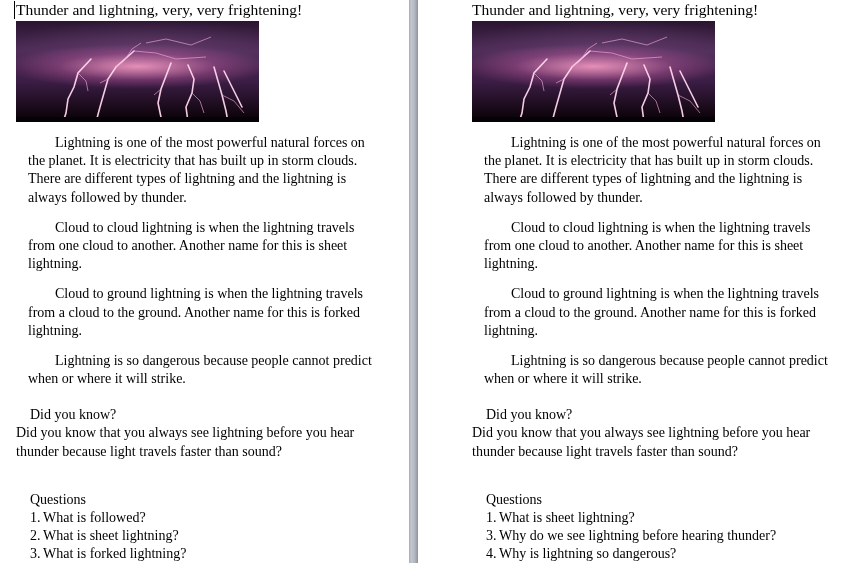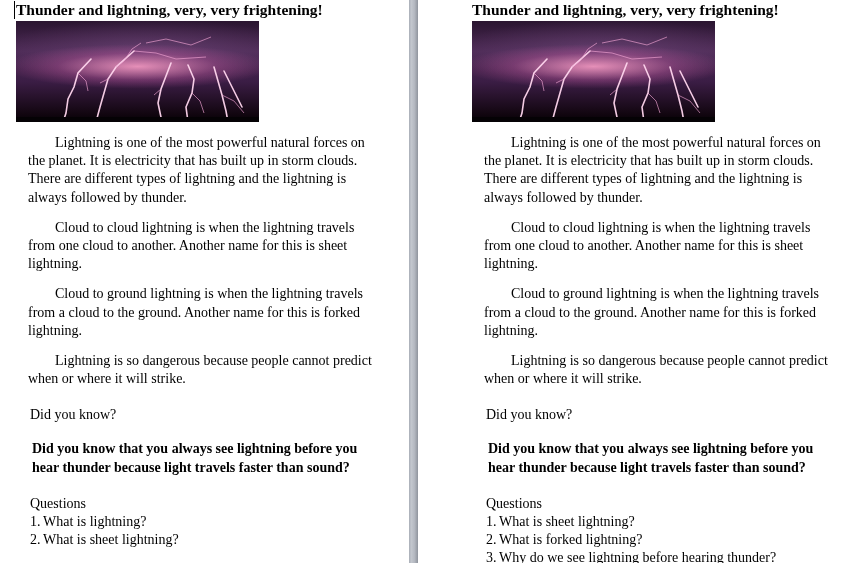--- a/index.html
+++ b/index.html
@@ -17,21 +17,21 @@
     }
     .page {
       position: absolute;
       top: 0;
       width: 380px;
     }
     .page.left { left: 16px; }
     .page.right { left: 472px; }
 
     .title {
-      font-weight: bold;
+      font-weight: normal;
       font-size: 15.5px;
       line-height: 20px;
       margin: 0;
       white-space: nowrap;
       position: relative;
     }
     .cursor {
       position: absolute;
       left: -2px;
       top: 1px;
@@ -62,25 +62,24 @@
       margin: 12px;
       text-indent: 27px;
     }
     .section-head {
       font-weight: normal;
       font-size: 14px;
       line-height: 18px;
       margin: 18px 0 0 14px;
     }
     .plain {
-      margin: 16px;
-      font-weight: bold;
+      margin: 0;
     }
     .questions {
-      margin-top: 18px;
+      margin-top: 30px;
     }
     .q-list {
       list-style: none;
       margin: 0;
       padding: 0 0 0 14px;
       font-size: 14px;
       line-height: 18.2px;
     }
     .q-list li .num {
       display: inline-block;
@@ -133,22 +132,23 @@
     <p class="para">Cloud to cloud lightning is when the lightning travels from one cloud to another. Another name for this is sheet lightning.</p>
     <p class="para">Cloud to ground lightning is when the lightning travels from a cloud to the ground. Another name for this is forked lightning.</p>
     <p class="para">Lightning is so dangerous because people cannot predict when or where it will strike.</p>
 
     <div class="section-head">Did you know?</div>
     <p class="plain">Did you know that you always see lightning before you hear thunder because light travels faster than sound?</p>
 
     <div class="questions">
       <div class="section-head" style="margin-top:0">Questions</div>
       <ol class="q-list">
-        <li><span class="num">1.</span><span>What is lightning?</span></li>
+        <li><span class="num">1.</span><span>What is followed?</span></li>
         <li><span class="num">2.</span><span>What is sheet lightning?</span></li>
+        <li><span class="num">3.</span><span>What is forked lightning?</span></li>
       </ol>
     </div>
   </div>
 </div>
 
 <div class="divider"></div>
 
 <div class="page right">
   <h1 class="title">
     <span>Thunder and lightning, very, very frightening!</span>
@@ -183,19 +183,18 @@
     <p class="para">Cloud to ground lightning is when the lightning travels from a cloud to the ground. Another name for this is forked lightning.</p>
     <p class="para">Lightning is so dangerous because people cannot predict when or where it will strike.</p>
 
     <div class="section-head">Did you know?</div>
     <p class="plain">Did you know that you always see lightning before you hear thunder because light travels faster than sound?</p>
 
     <div class="questions">
       <div class="section-head" style="margin-top:0">Questions</div>
       <ol class="q-list">
         <li><span class="num">1.</span><span>What is sheet lightning?</span></li>
-        <li><span class="num">2.</span><span>What is forked lightning?</span></li>
         <li><span class="num">3.</span><span>Why do we see lightning before hearing thunder?</span></li>
         <li><span class="num">4.</span><span>Why is lightning so dangerous?</span></li>
       </ol>
     </div>
   </div>
 </div>
 
 </body></html>

